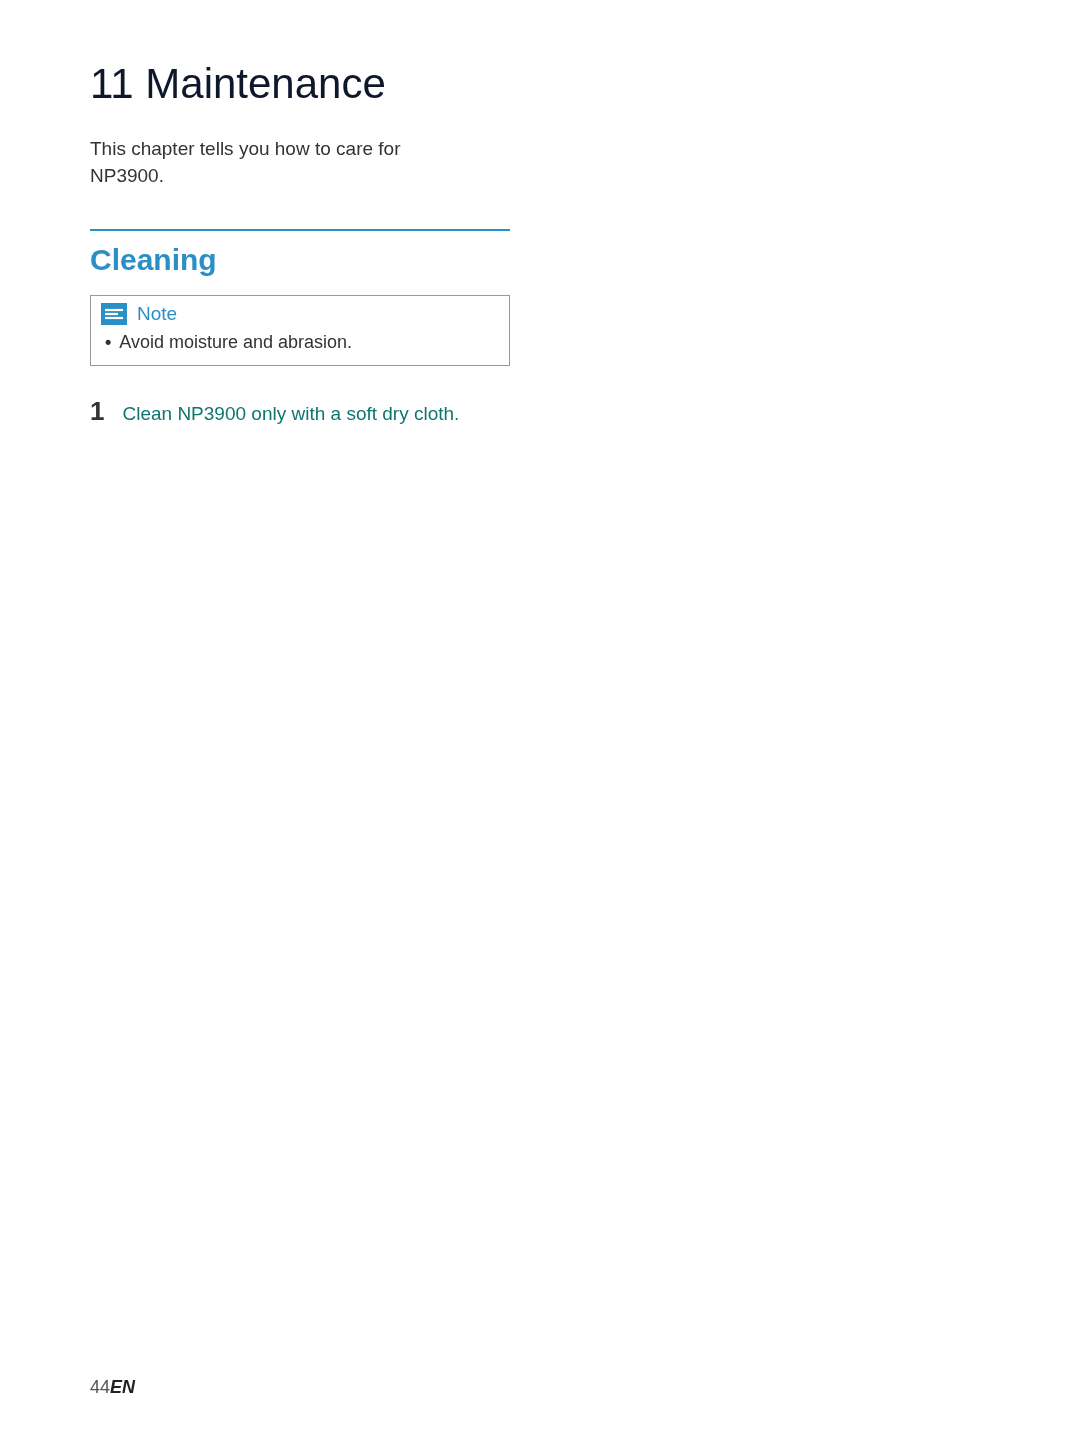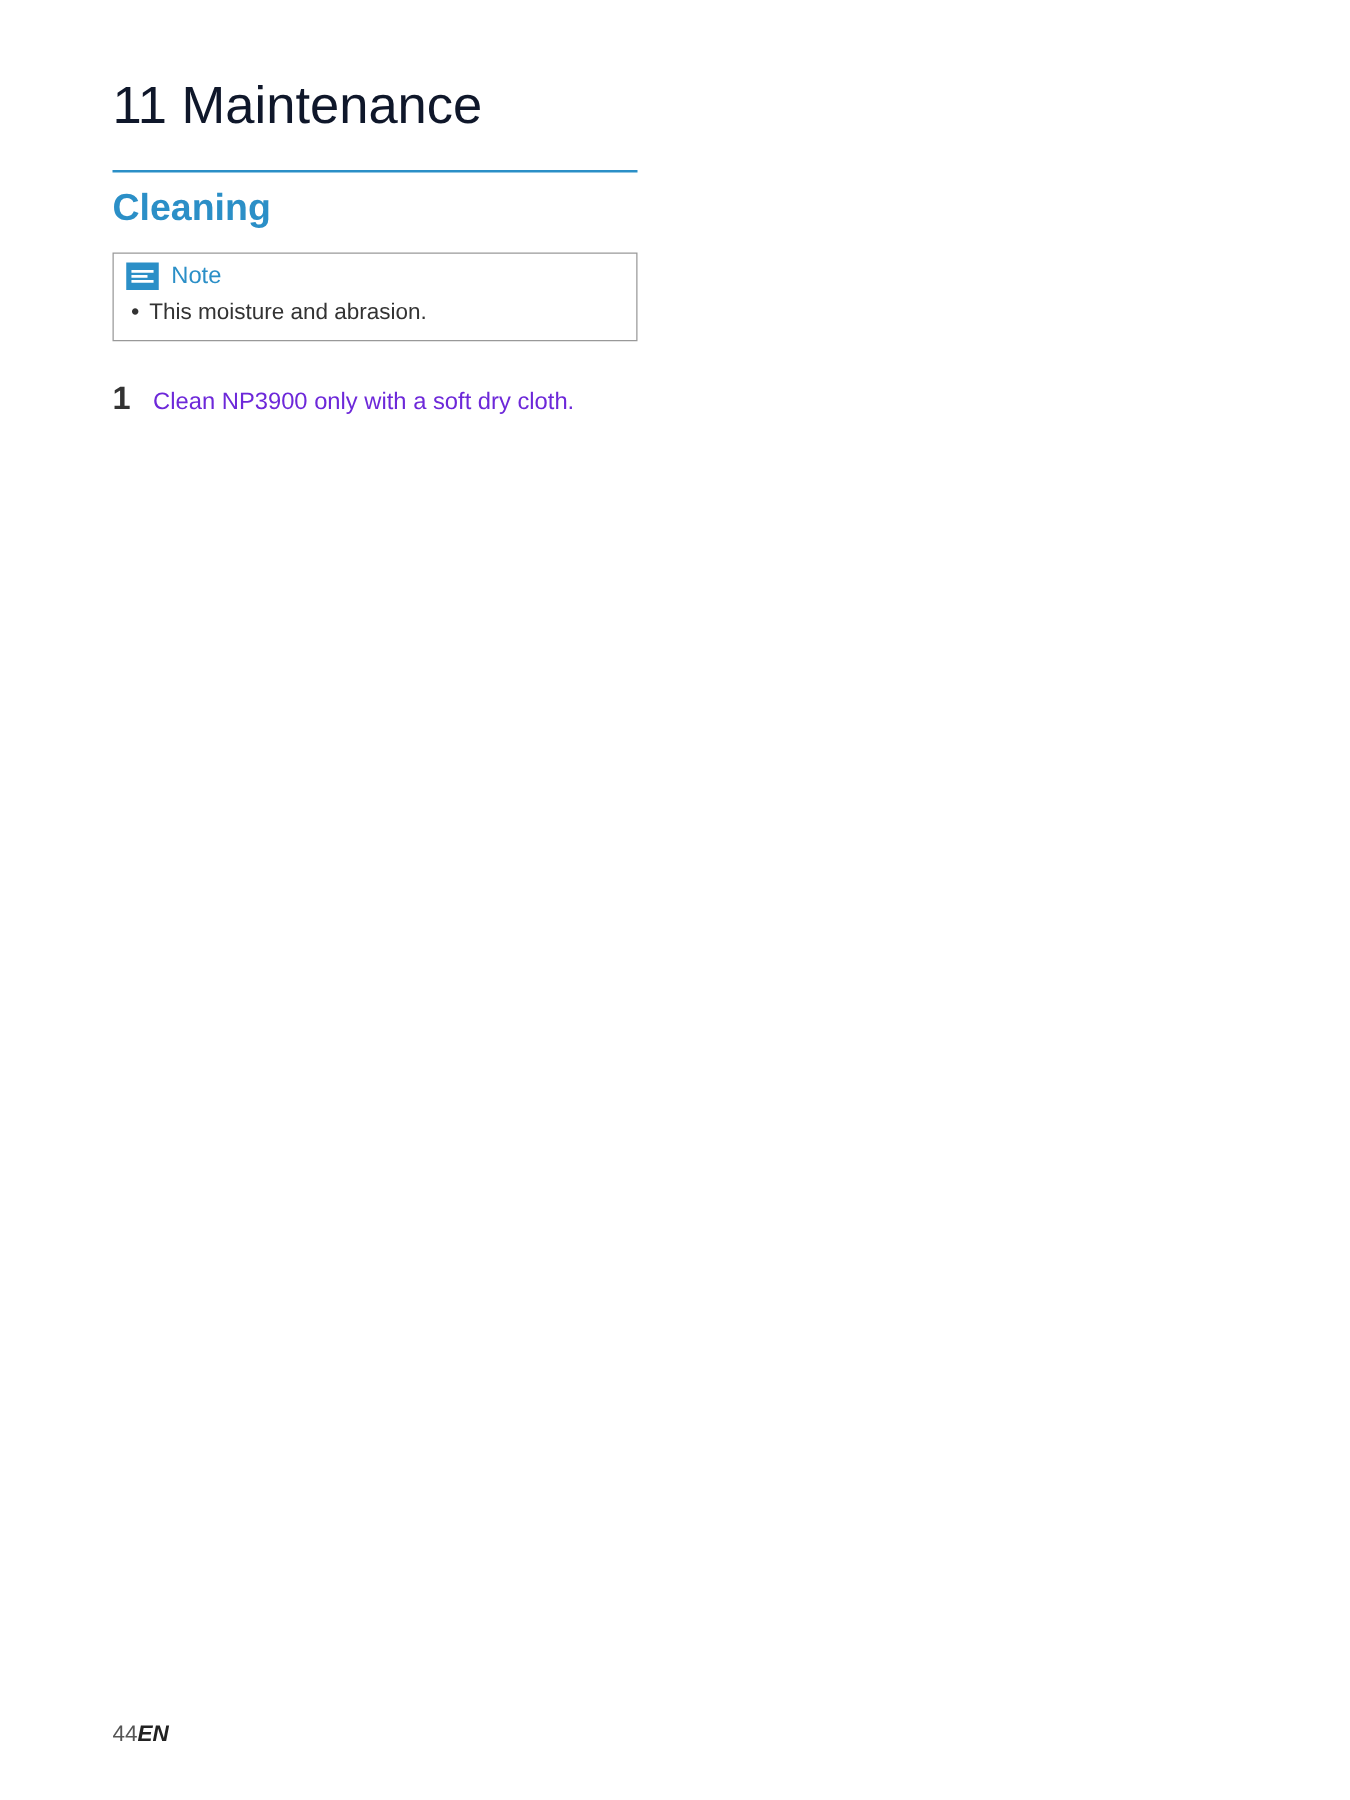--- a/index.html
+++ b/index.html
@@ -94,21 +94,21 @@
       gap: 18px;
     }
     .step-num {
       color: #333;
       font-size: 26px;
       font-weight: bold;
       line-height: 1;
     }
     .step-text {
       font-size: 19px;
-      color: #6d28d9;
+      color: #0f766e;
       line-height: 1.4;
     }
     .page-footer {
       position: absolute;
       bottom: 42px;
       left: 90px;
       font-size: 18px;
       display: flex;
       gap: 0;
       align-items: center;
@@ -125,40 +125,41 @@
 </head>
 <body>
 
 <div class="page-content">
 
   <h1 class="chapter-heading">
     <span class="chapter-num">11</span>
     <span>Maintenance</span>
   </h1>
 
+  <p class="intro-text">This chapter tells you how to care for NP3900.</p>
 
   <hr class="section-rule">
 
   <h2 class="section-heading">Cleaning</h2>
 
   <div class="note-box">
     <div class="note-header">
       <span class="note-icon">
         <svg viewBox="0 0 18 14">
           <line x1="0" y1="3" x2="18" y2="3" stroke="#ffffff" stroke-width="2.2"></line>
           <line x1="0" y1="7" x2="13" y2="7" stroke="#ffffff" stroke-width="2.2"></line>
           <line x1="0" y1="11" x2="18" y2="11" stroke="#ffffff" stroke-width="2.2"></line>
         </svg>
       </span>
       <span class="note-label">Note</span>
     </div>
     <div class="note-body">
       <div class="note-bullet">
         <span class="dot">•</span>
-        <span>This moisture and abrasion.</span>
+        <span>Avoid moisture and abrasion.</span>
       </div>
     </div>
   </div>
 
   <div class="step-row">
     <span class="step-num">1</span>
     <span class="step-text">Clean NP3900 only with a soft dry cloth.</span>
   </div>
 
 </div>

